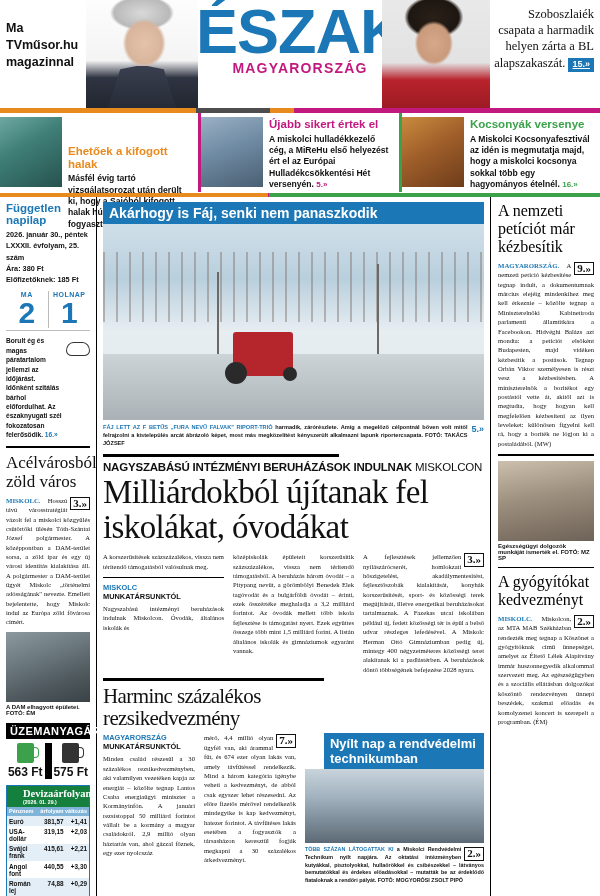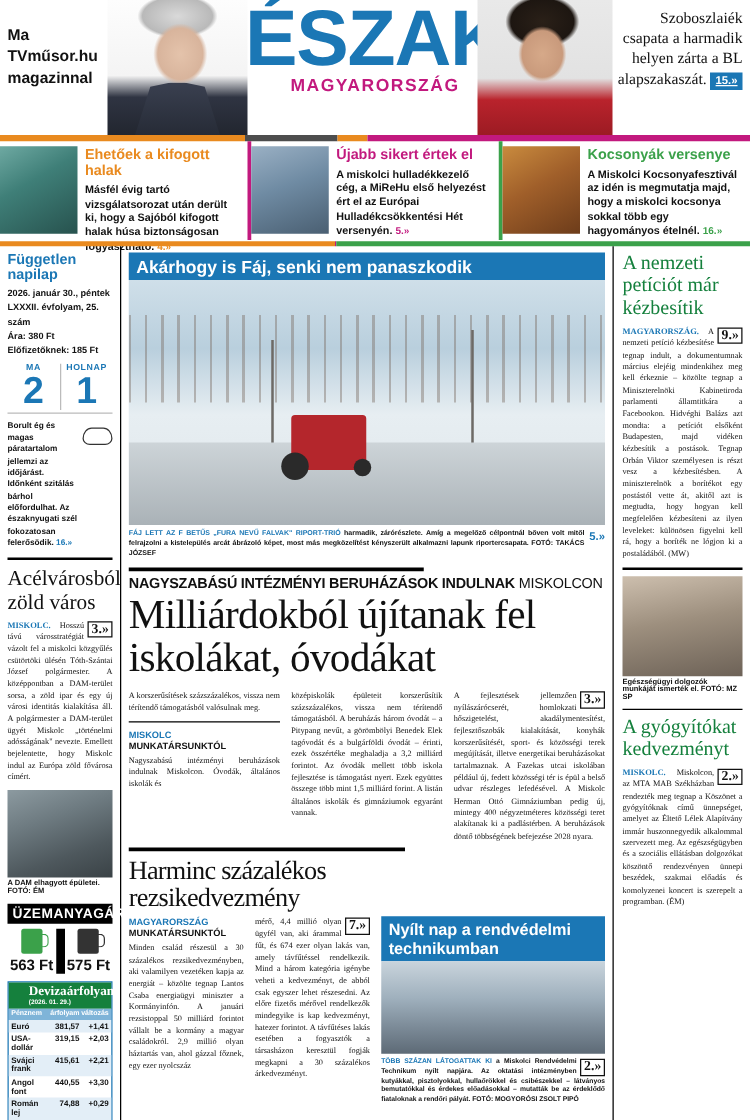--- a/index.html
+++ b/index.html
@@ -69,21 +69,21 @@
 
   
   .teasers { display: flex; height: 80px; border-bottom: 1px solid #fff; }
   .teaser { display: flex; flex: 1 1 0; }
   .teaser .thumb { flex: 0 0 62px; height: 70px; margin-top: 4px; }
   .t1 .thumb { background: linear-gradient(150deg,#6ea9a2 0%,#3f7f78 40%,#27524e 100%); }
   .t2 .thumb { background: linear-gradient(160deg,#9ab0c4 0%,#6f8ba3 45%,#4a5f72 100%); }
   .t3 .thumb { background: linear-gradient(150deg,#c98b3e 0%,#a05f2a 45%,#6d3c1a 100%); }
   .teaser .txt { padding: 5px 7px 0 6px; }
   .teaser h3 { font-size: 11.5px; font-weight: bold; line-height: 1.1; margin-bottom: 3px; }
-  .t1 h3 { color: #e98a1f; }
+  .t1 h3 { color: #e98a1f; margin-top: 27px; }
   .t2 h3 { color: #c2197e; }
   .t3 h3 { color: #3ba14a; }
   .teaser p { font-size: 8.6px; line-height: 1.32; color: #111; font-weight: 600; }
   .teaser .pg { color: #e98a1f; font-weight: bold; font-size: 8px; }
   .t2 .pg { color: #c2197e; } .t3 .pg { color: #3ba14a; }
   .vbar { width: 3px; }
   .vbar.magenta { background: #c2197e; }
   .vbar.green { background: #3ba14a; }
   .teaser-underline { display: flex; height: 4px; }
   .teaser-underline i { display: block; height: 4px; }
@@ -165,25 +165,25 @@
   .eyebrow .plain { font-weight:normal; }
   .mega { font-family:"Liberation Serif",serif; font-size:33px; line-height:1.06; color:#111; letter-spacing:-.6px; }
   .twocol { display:flex; gap:9px; margin-top:7px; }
   .twocol > div { flex:1 1 0; }
   .thin-rule { border-top:1px solid #000; margin:6px 0 5px; }
   .rule-blk2 { border-top:3px solid #000; width:58%; margin:4px 0 4px; }
   .sub-kicker { color:#1b77b5; font-weight:bold; font-size:7.4px; }
   .sub-kicker2 { font-weight:bold; font-size:7.4px; color:#111; margin-bottom:3px; }
   .photo-wide { height:74px; background:
       linear-gradient(180deg,#c9d4dc 0%,#9fb0bd 40%,#7d8c99 70%,#5d6a76 100%); }
-  .blue-banner2 { background:#1b77b5; color:#fff; font-weight:bold; font-size:13px; padding:3px 6px; }
+  .blue-banner2 { background:#1b77b5; color:#fff; font-weight:bold; font-size:13px; padding:3px 6px;margin-left:19px; }
   .cap-strip2 { font-size:5.4px; line-height:1.42; text-align:justify; padding:3px 0 0; color:#111; font-weight:600; }
 
   
-  .hl-serif-r { font-family:"Liberation Serif",serif; font-size:16px; line-height:1.14; color:#15803d; }
+  .hl-serif-r { font-family:"Liberation Serif",serif; font-size:16px; line-height:1.14; color:#000000; }
   .photo-r { height:80px; background: linear-gradient(170deg,#cdbfae 0%,#9d8f7e 45%,#6d6257 100%); }
   .rule-thin { border-top:1px solid #000; margin:6px 0 5px; }
   .rule-thick-r { border-top:2.5px solid #000; margin:6px 0 5px; }
 </style>
 </head>
 <body>
 
 <div class="page">
 
   <div class="masthead">

